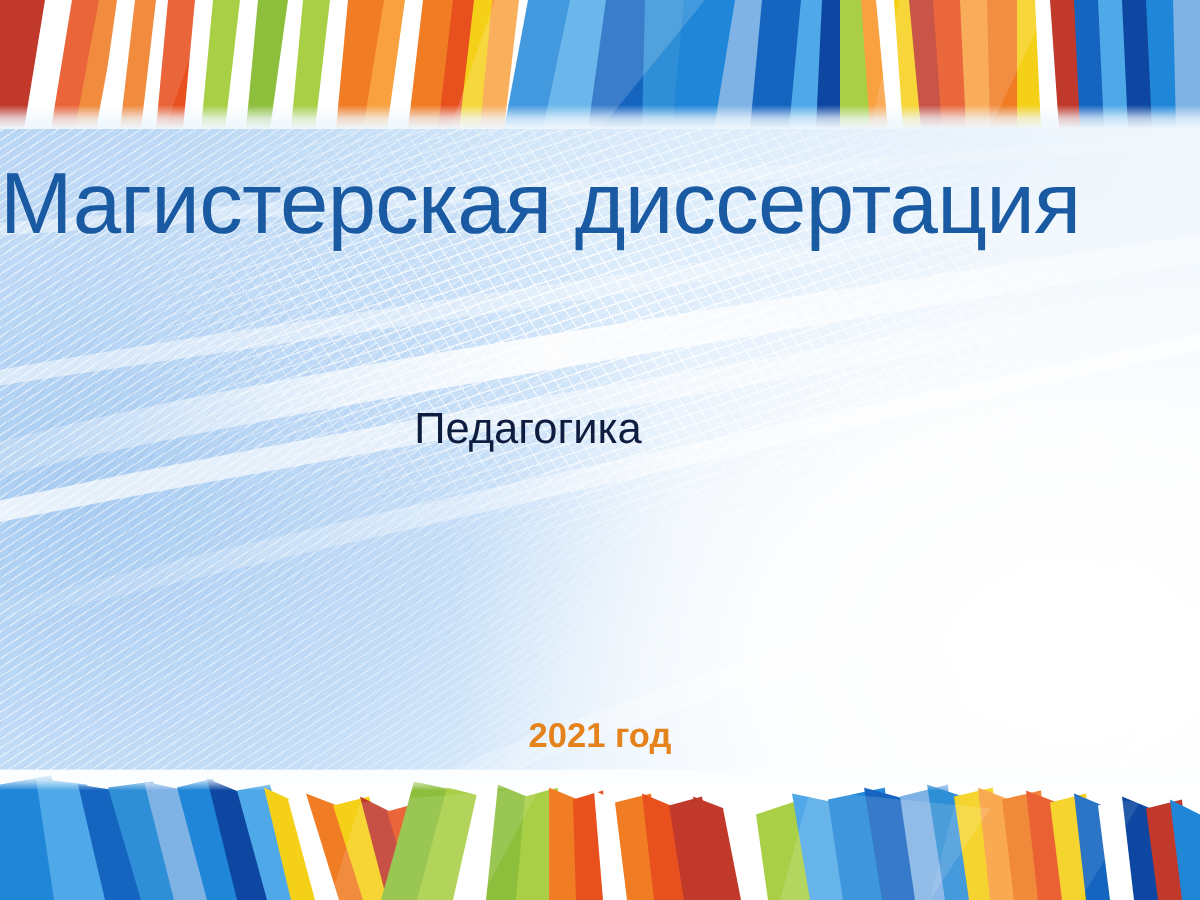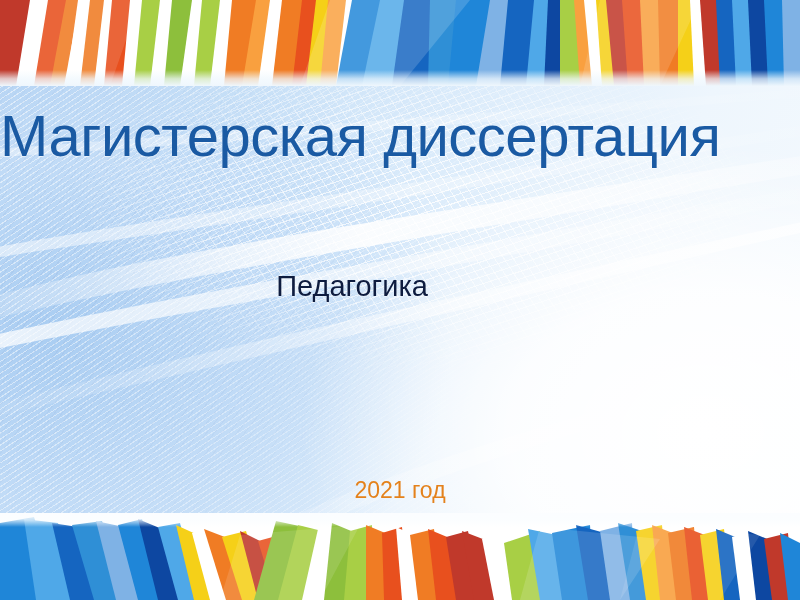--- a/index.html
+++ b/index.html
@@ -152,20 +152,21 @@
   }
 
   .year {
     position: absolute;
     left: 0;
     top: 477px;
     width: 800px;
     text-align: center;
     font-size: 23px;
     color: #e4821c;
+    font-weight: bold;
   }
 </style>
 </head>
 <body>
 
 <div id="slide">
 
   <div class="bg-base"></div>
   <div class="bg-diag"></div>
   <div class="bg-diag2"></div>

